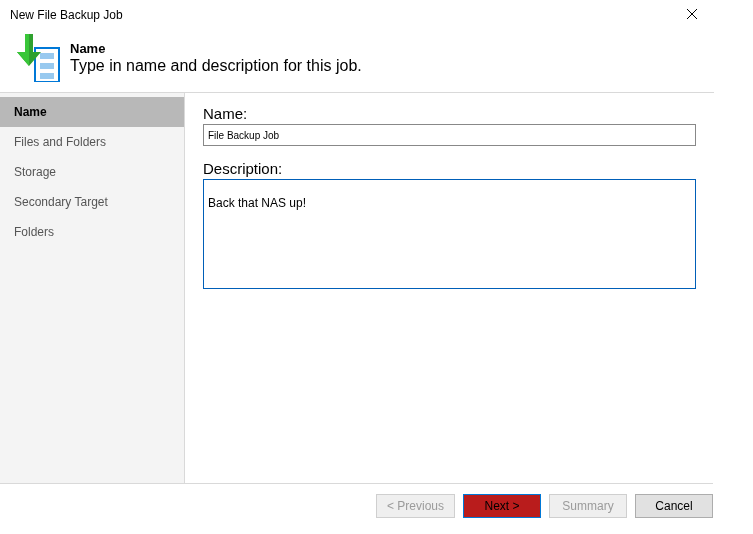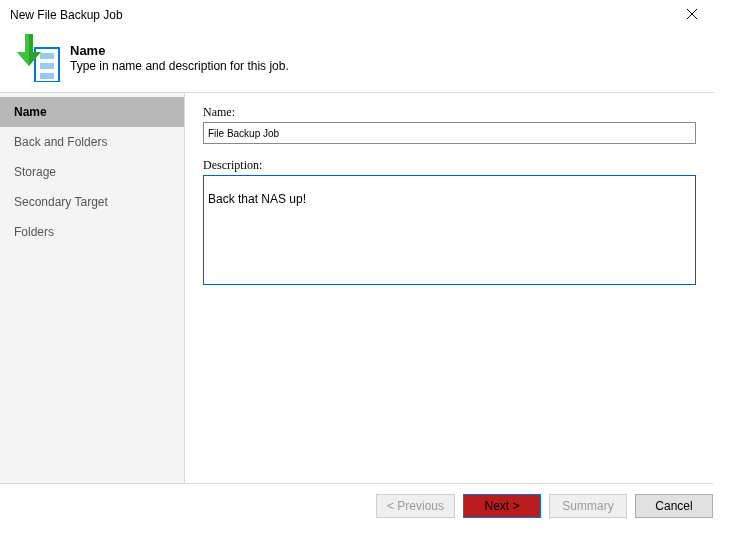--- a/index.html
+++ b/index.html
@@ -36,21 +36,21 @@
     width: 48px; height: 48px;
     flex-shrink: 0;
   }
   .header-text h1 {
     margin: 0;
     font-size: 13px;
     font-weight: bold;
   }
   .header-text p {
     margin: 1px 12px 0 0;
-    font-size: 12px;
+    font-size: 16px;
   }
   .body {
     flex: 1;
     display: flex;
     min-height: 0;
   }
   .sidebar {
     width: 185px;
     background: #f4f4f4;
     border-right: 1px solid #d9d9d9;
@@ -67,23 +67,22 @@
     background: #b8b8b8;
     color: #000;
     font-weight: bold;
   }
   .content {
     flex: 1;
     padding: 12px 18px 0 18px;
     display: flex; flex-direction: column;
   }
   .field-label {
-    font-size: 12px;
+    font-size: 15px;
     margin-bottom: 2px;
-    font-family: Liberation Serif, serif;
   }
   .text-input {
     width: 100%;
     height: 22px;
     border: 1px solid #888;
     padding: 2px 4px;
     font-family: inherit;
     font-size: 10px;
   }
   .gap { height: 14px; }
@@ -157,21 +156,21 @@
     </div>
     <div class="header-text">
       <h1>Name</h1>
       <p>Type in name and description for this job.</p>
     </div>
   </div>
 
   <div class="body">
     <div class="sidebar">
       <div class="sidebar-item active"><span>Name</span></div>
-      <div class="sidebar-item"><span>Back and Folders</span></div>
+      <div class="sidebar-item"><span>Files and Folders</span></div>
       <div class="sidebar-item"><span>Storage</span></div>
       <div class="sidebar-item"><span>Secondary Target</span></div>
       <div class="sidebar-item"><span>Folders</span></div>
     </div>
 
     <div class="content">
       <div class="field-label">Name:</div>
       <input class="text-input" type="text" value="File Backup Job" style="">
       <div class="gap"></div>
       <div class="field-label">Description:</div>

